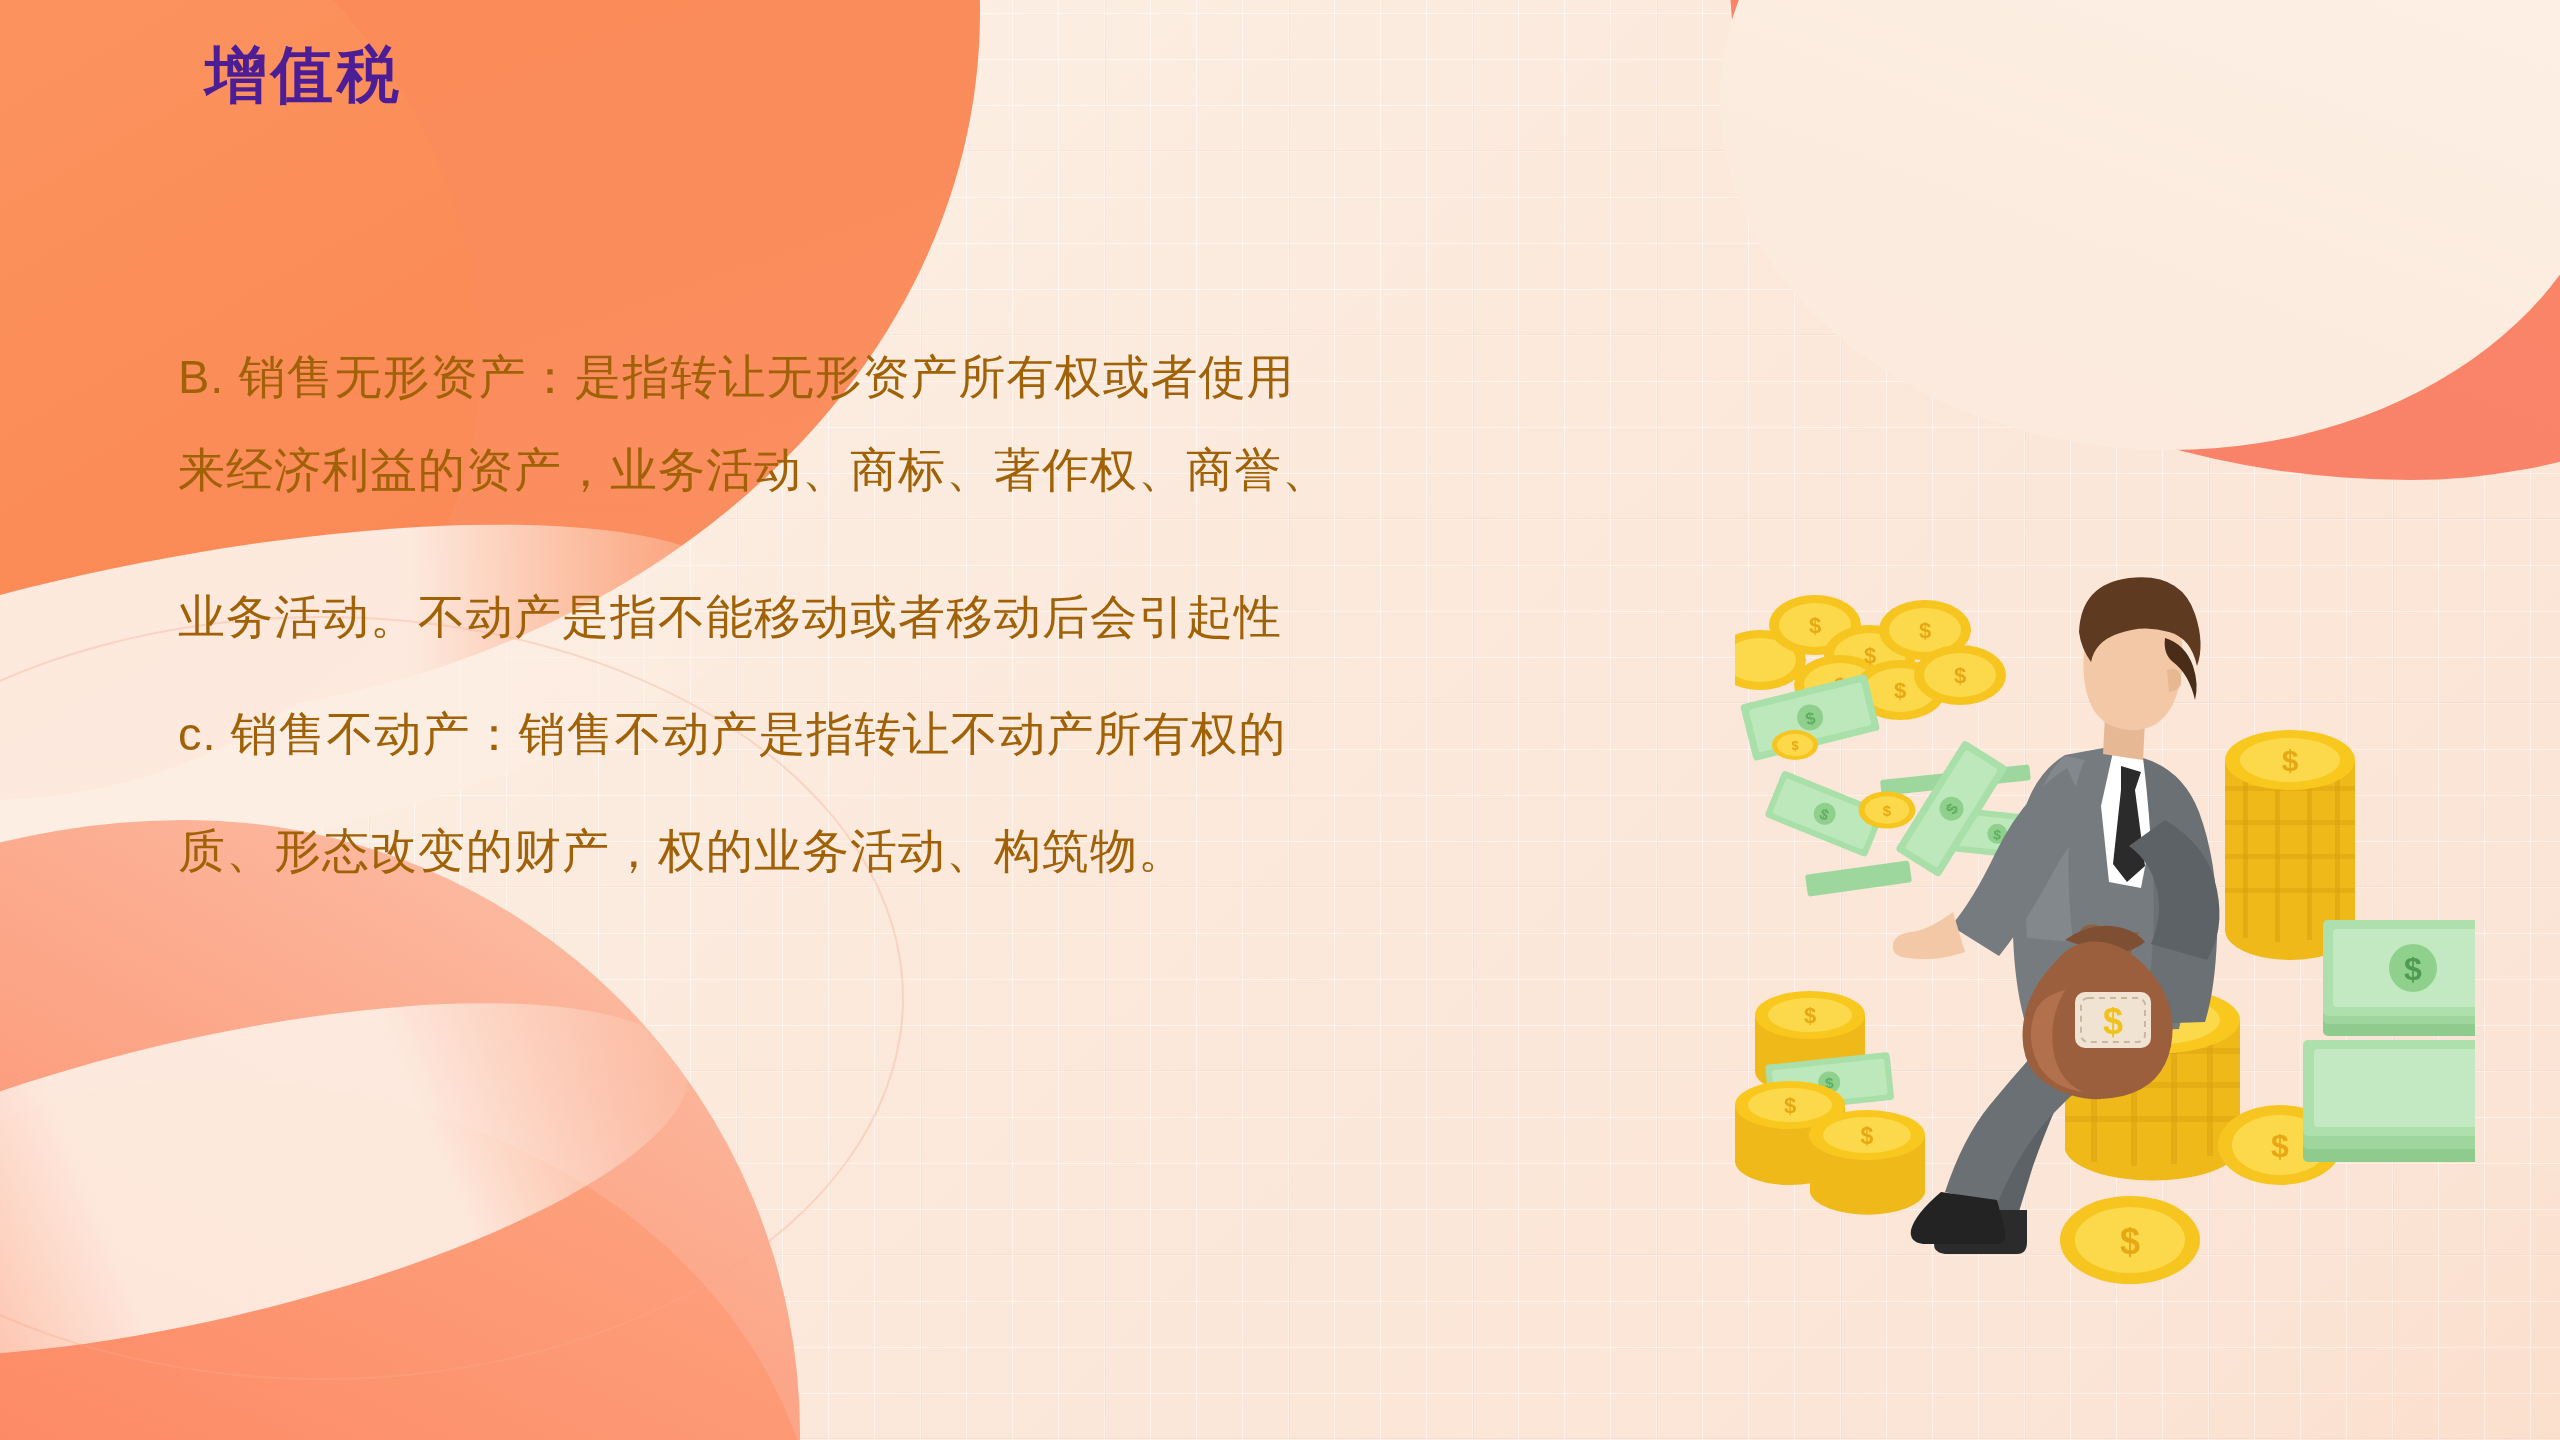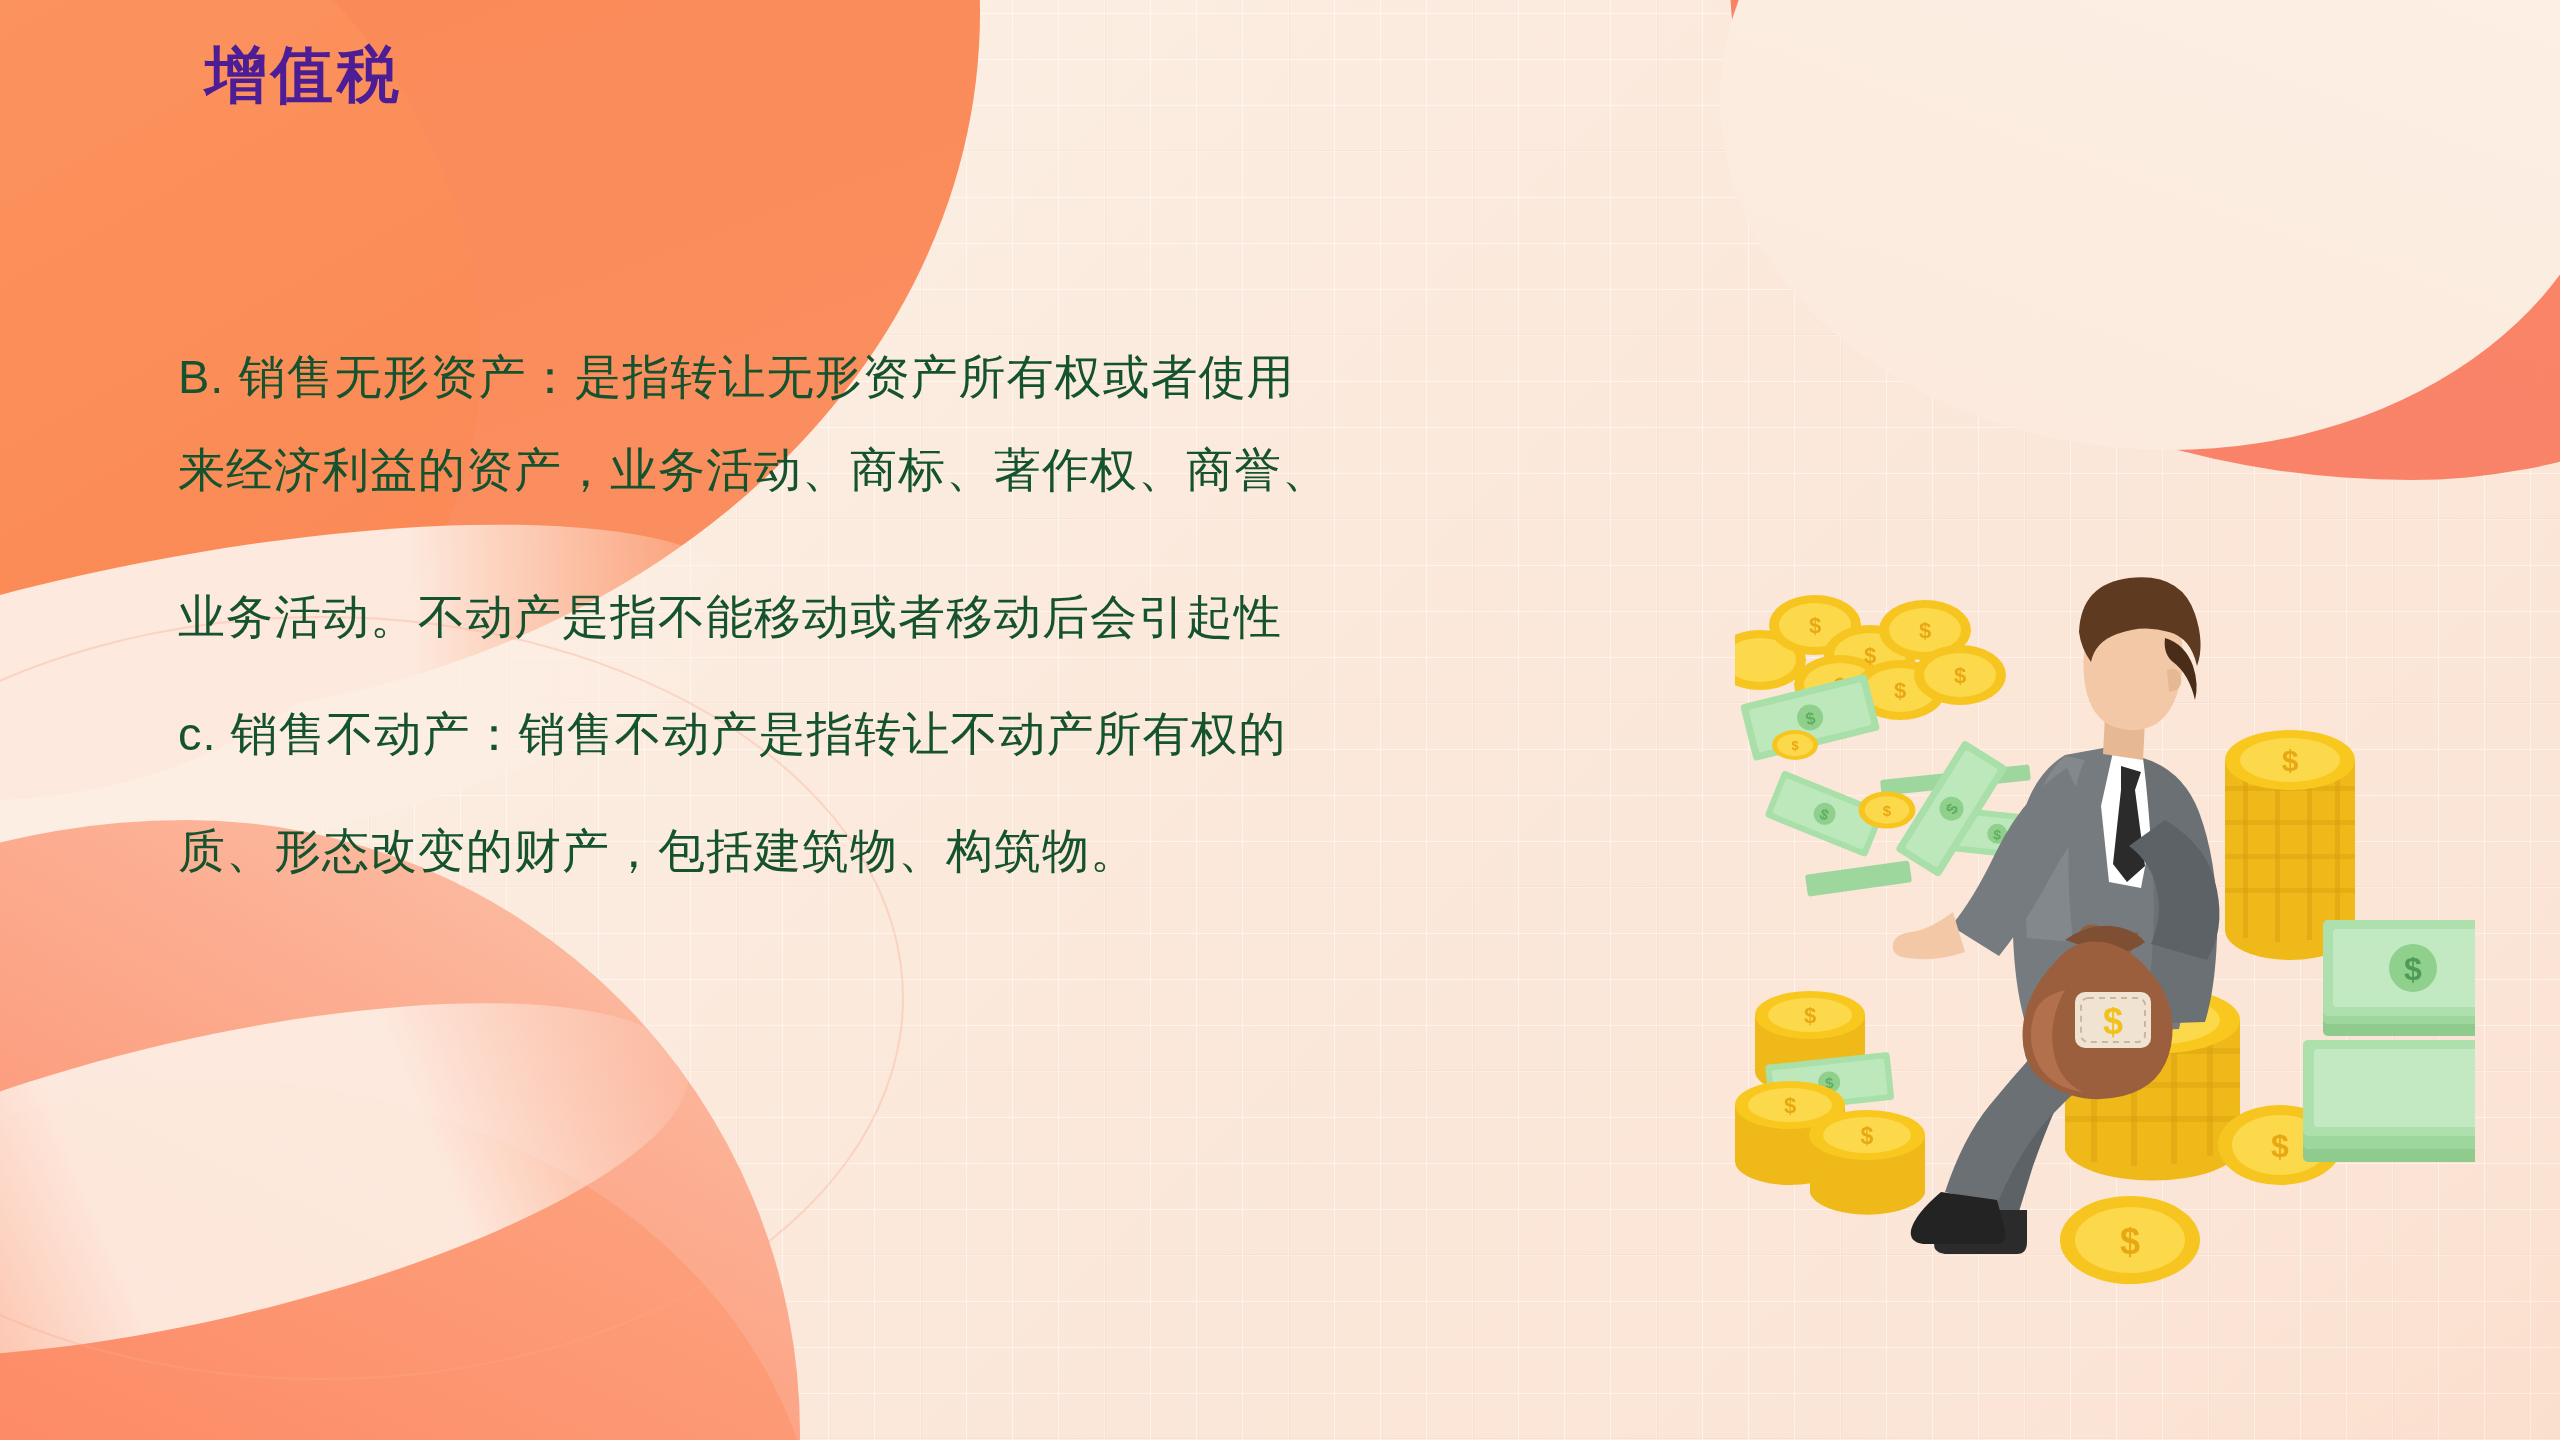--- a/index.html
+++ b/index.html
@@ -68,21 +68,21 @@
   }
 
   
   .title{position:absolute;left:205px;top:36px;
     font-size:62px;line-height:1.25;font-weight:700;color:#4c1d95;letter-spacing:4px;
     white-space:nowrap;
   }
 
   
   .body-col{position:absolute;left:178px;top:330px;width:1560px;}
-  .para{color:#14532d;font-size:47px;letter-spacing:1px;font-weight:500;}
+  .para{color:#a16207;font-size:47px;letter-spacing:1px;font-weight:500;}
   .para.p1{line-height:93px;}
   .para.p2{line-height:117px;margin-top:42px;}
   .para .ln{display:block;white-space:nowrap;}
 
   
   .illus{position:absolute;left:1735px;top:520px;width:740px;height:790px;}
   .illus svg{display:block;width:100%;height:100%;}
 </style>
 </head>
 <body>
@@ -110,21 +110,21 @@
   <div class="body-col">
 
     <div class="para p1">
       <span class="ln">B. 销售无形资产：是指转让无形资产所有权或者使用</span>
       <span class="ln">来经济利益的资产，业务活动、商标、著作权、商誉、</span>
     </div>
 
     <div class="para p2">
       <span class="ln">业务活动。不动产是指不能移动或者移动后会引起性</span>
       <span class="ln">c. 销售不动产：销售不动产是指转让不动产所有权的</span>
-      <span class="ln">质、形态改变的财产，包括建筑物、构筑物。</span>
+      <span class="ln">质、形态改变的财产，权的业务活动、构筑物。</span>
     </div>
 
   </div>
 
   <div class="illus">
     <svg viewBox="0 0 740 790" xmlns="http://www.w3.org/2000/svg">
       <defs>
         <g id="coinFace">
           <ellipse cx="0" cy="0" rx="46" ry="30" fill="#f7c520"></ellipse>
           <ellipse cx="0" cy="0" rx="36" ry="22" fill="#fcd94b"></ellipse>

